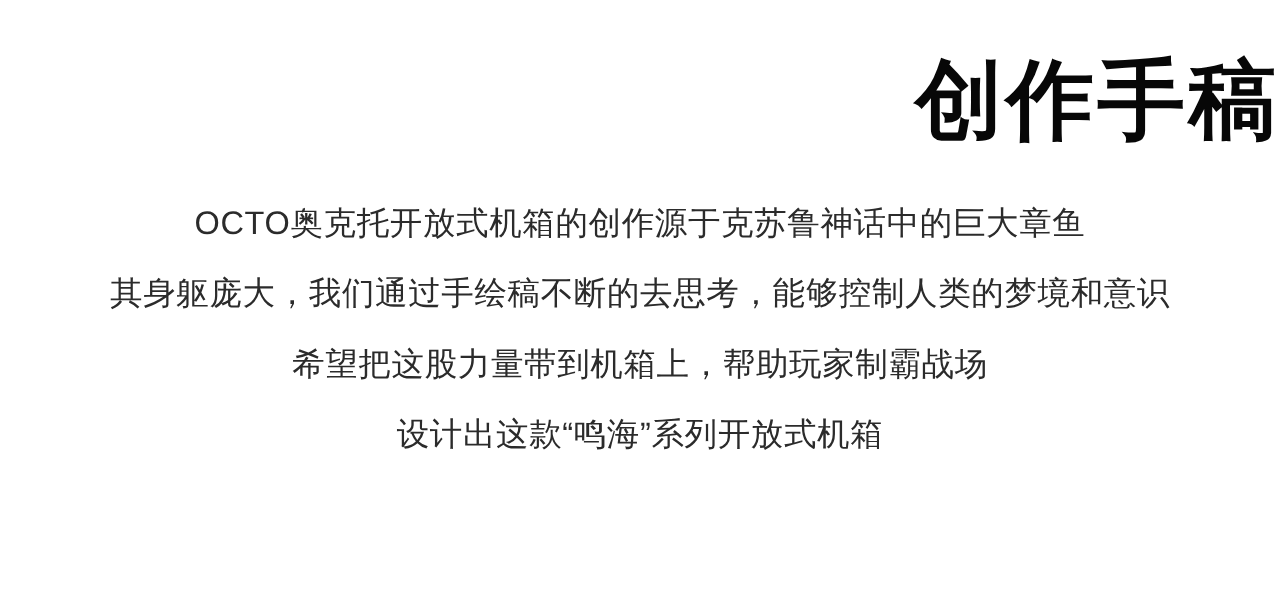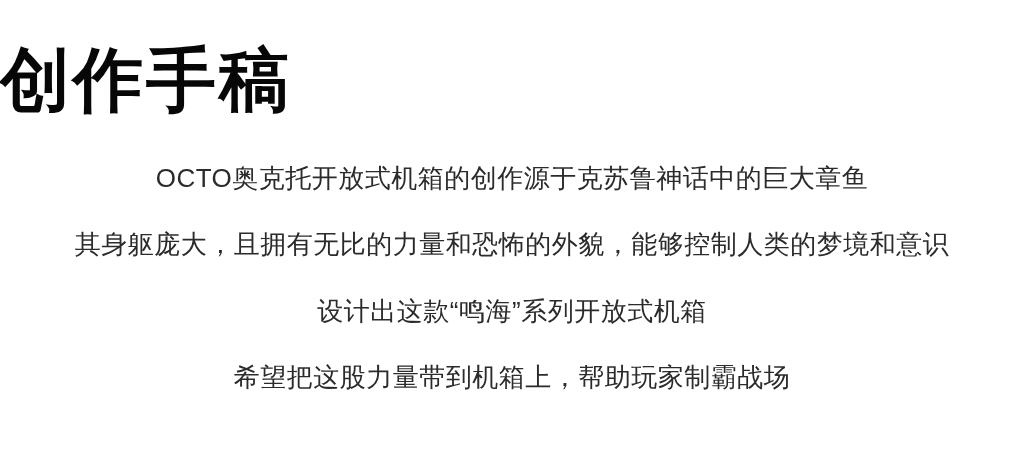--- a/index.html
+++ b/index.html
@@ -11,49 +11,49 @@
     position: relative;
     width: 1024px;
     height: 476px;
     background: #ffffff;
     overflow: hidden;
     font-family: "Liberation Sans", sans-serif;
   }
   .title {
     margin: 45px 0 0 0;
     padding: 0;
-    text-align: left;
+    text-align: right;
     font-size: 70px;
     line-height: 1;
     font-weight: 900;
     letter-spacing: 3px;
     color: #070707;
     font-family: "Liberation Sans", sans-serif;
   }
   .paragraphs {
     margin-top: 37px;
   }
   .line {
-    margin: 14px;
+    margin: 4px;
     height: 52.5px;
     display: flex;
     align-items: center;
     justify-content: center;
     font-size: 26px;
     font-weight: 300;
     letter-spacing: 0.5px;
     color: #2b2b2b;
     font-family: "Liberation Sans", sans-serif;
   }
 </style>
 </head>
 <body>
 
 <div class="page">
   <h1 class="title">创作手稿</h1>
 
   <div class="paragraphs">
     <p class="line">OCTO奥克托开放式机箱的创作源于克苏鲁神话中的巨大章鱼</p>
-    <p class="line">其身躯庞大，且拥有无比的力量和恐怖的外貌，能够控制人类的梦境和意识</p>
+    <p class="line">其身躯庞大，我们通过手绘稿不断的去思考，能够控制人类的梦境和意识</p>
+    <p class="line">希望把这股力量带到机箱上，帮助玩家制霸战场</p>
     <p class="line">设计出这款“鸣海”系列开放式机箱</p>
-    <p class="line">希望把这股力量带到机箱上，帮助玩家制霸战场</p>
   </div>
 </div>
 
 </body></html>

